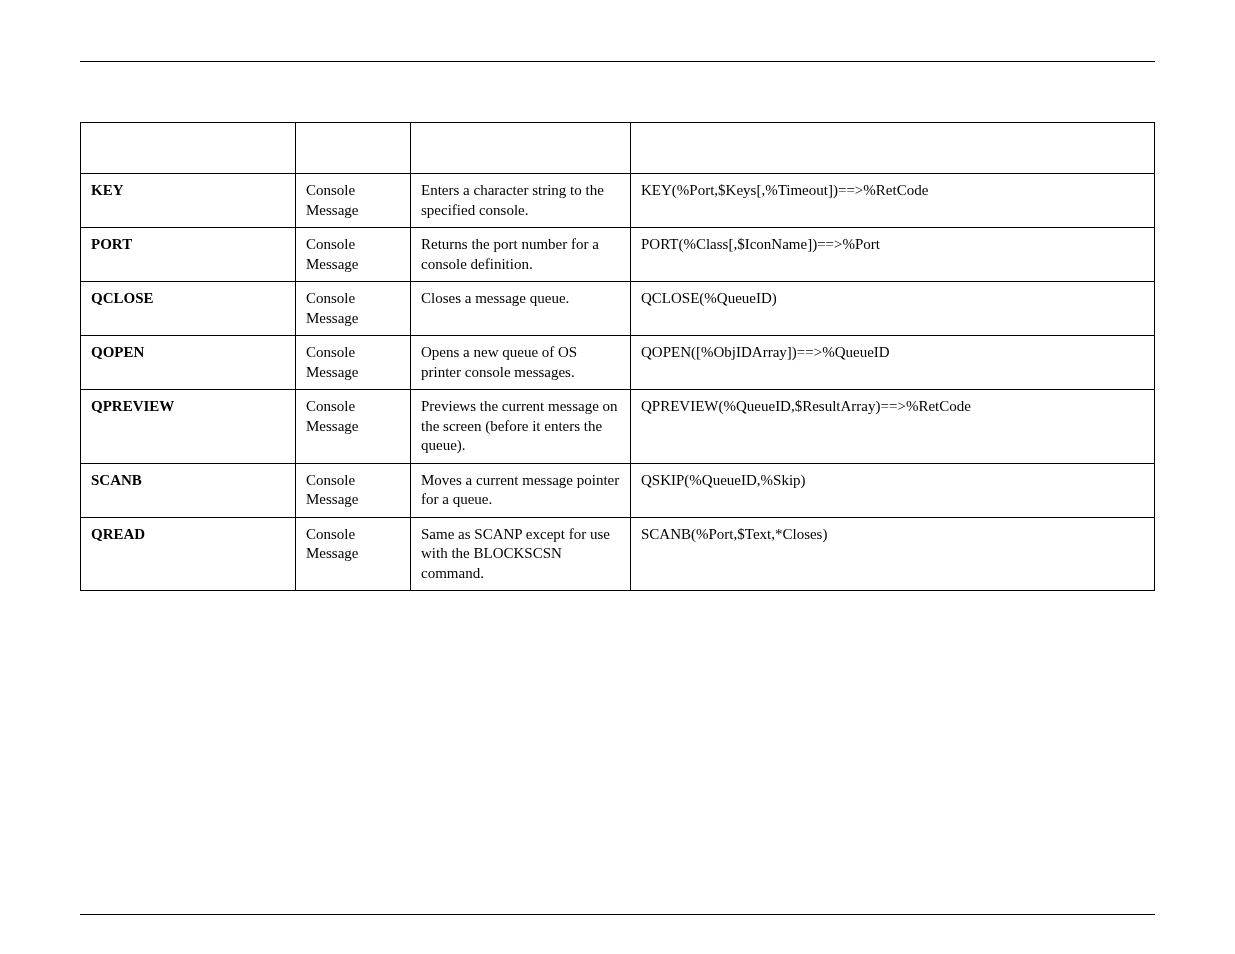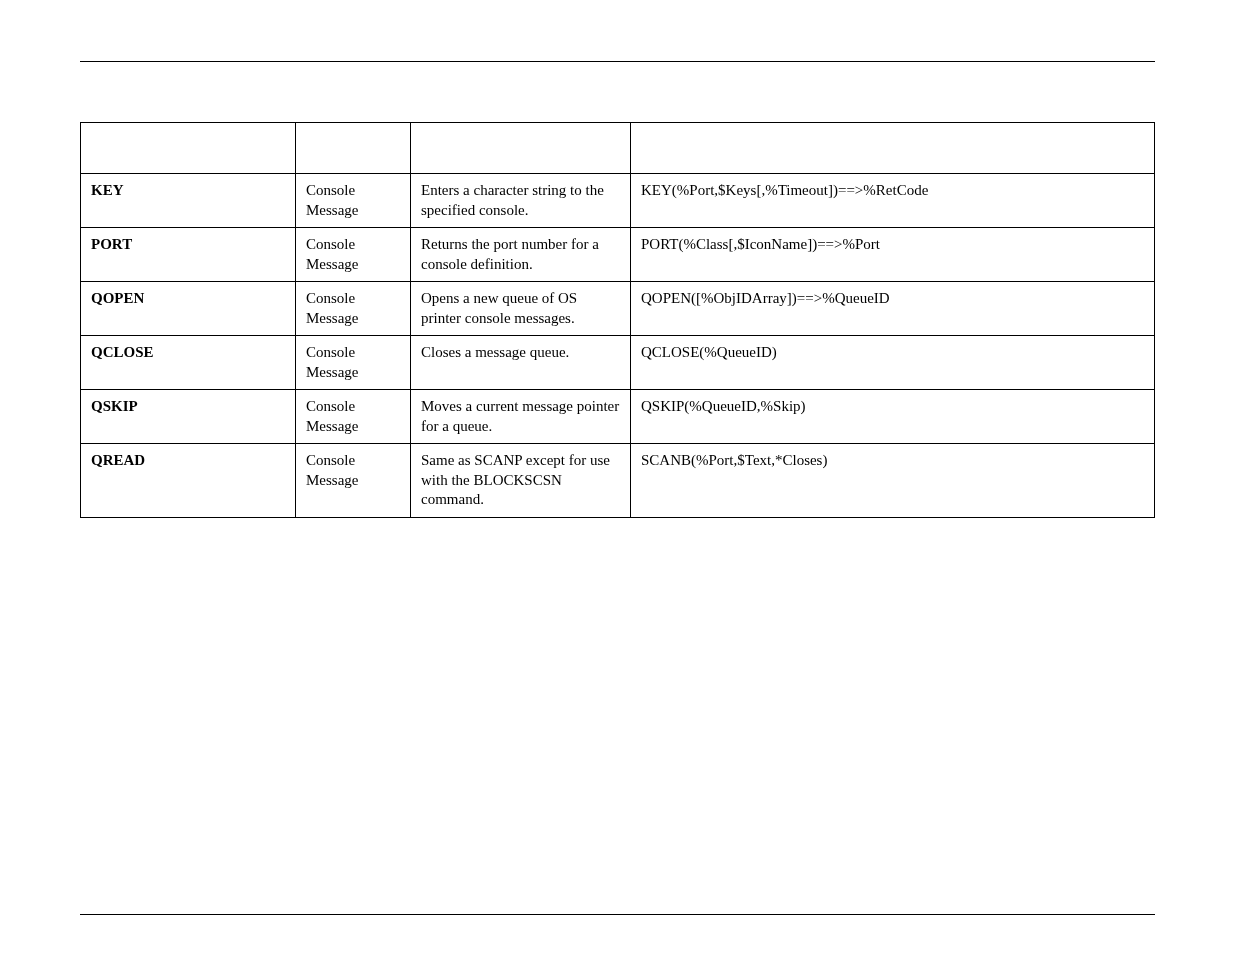--- a/index.html
+++ b/index.html
@@ -83,33 +83,39 @@
           <td>Enters a character string to the specified console.</td>
           <td>KEY(%Port,$Keys[,%Timeout])==&gt;%RetCode</td>
         </tr>
         <tr>
           <td class="name">PORT</td>
           <td>Console Message</td>
           <td>Returns the port number for a console definition.</td>
           <td>PORT(%Class[,$IconName])==&gt;%Port</td>
         </tr>
         <tr>
+          <td class="name">QCLOSE</td>
+          <td>Console Message</td>
+          <td>Closes a message queue.</td>
+          <td>QCLOSE(%QueueID)</td>
+        </tr>
+        <tr>
           <td class="name">QOPEN</td>
           <td>Console Message</td>
           <td>Opens a new queue of OS printer console messages.</td>
           <td>QOPEN([%ObjIDArray])==&gt;%QueueID</td>
         </tr>
         <tr>
-          <td class="name">QCLOSE</td>
+          <td class="name">QPREVIEW</td>
           <td>Console Message</td>
-          <td>Closes a message queue.</td>
-          <td>QCLOSE(%QueueID)</td>
+          <td>Previews the current message on the screen (before it enters the queue).</td>
+          <td>QPREVIEW(%QueueID,$ResultArray)==&gt;%RetCode</td>
         </tr>
         <tr>
-          <td class="name">QSKIP</td>
+          <td class="name">SCANB</td>
           <td>Console Message</td>
           <td>Moves a current message pointer for a queue.</td>
           <td>QSKIP(%QueueID,%Skip)</td>
         </tr>
         <tr>
           <td class="name">QREAD</td>
           <td>Console Message</td>
           <td>Same as SCANP except for use with the BLOCKSCSN command.</td>
           <td>SCANB(%Port,$Text,*Closes)</td>
         </tr>

